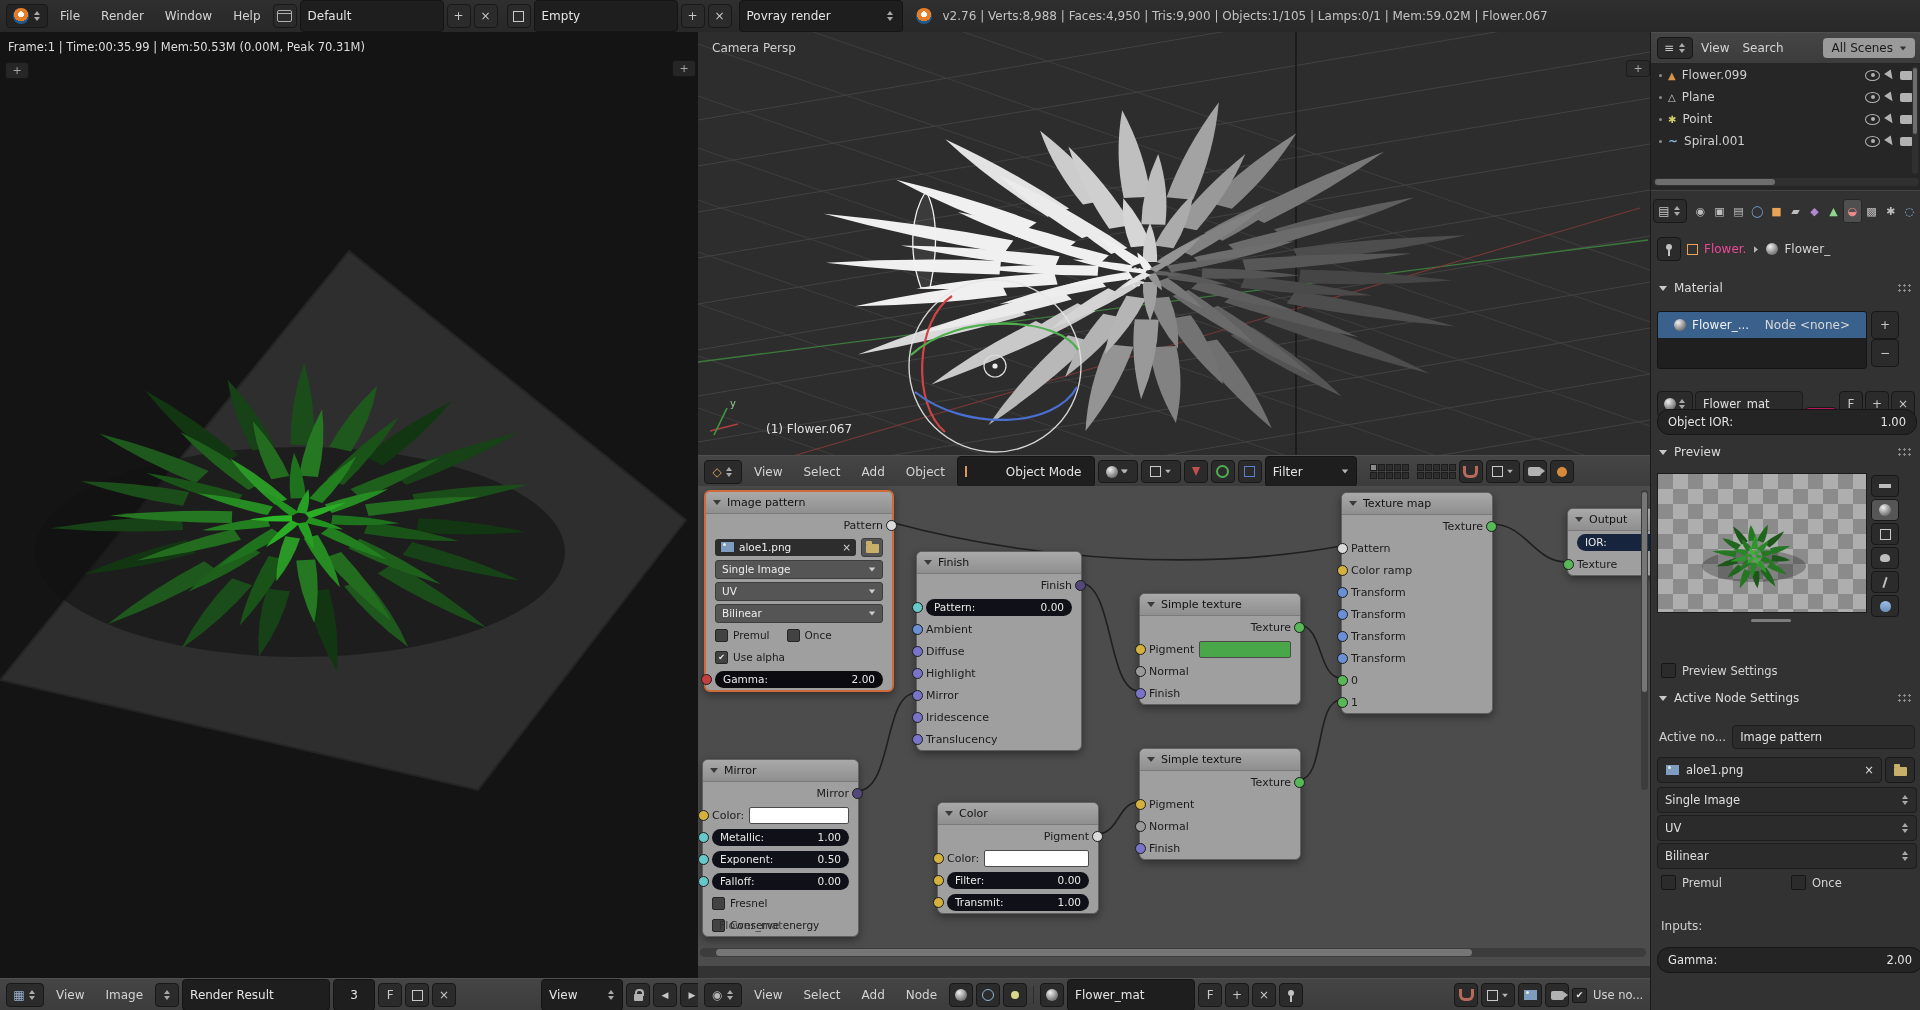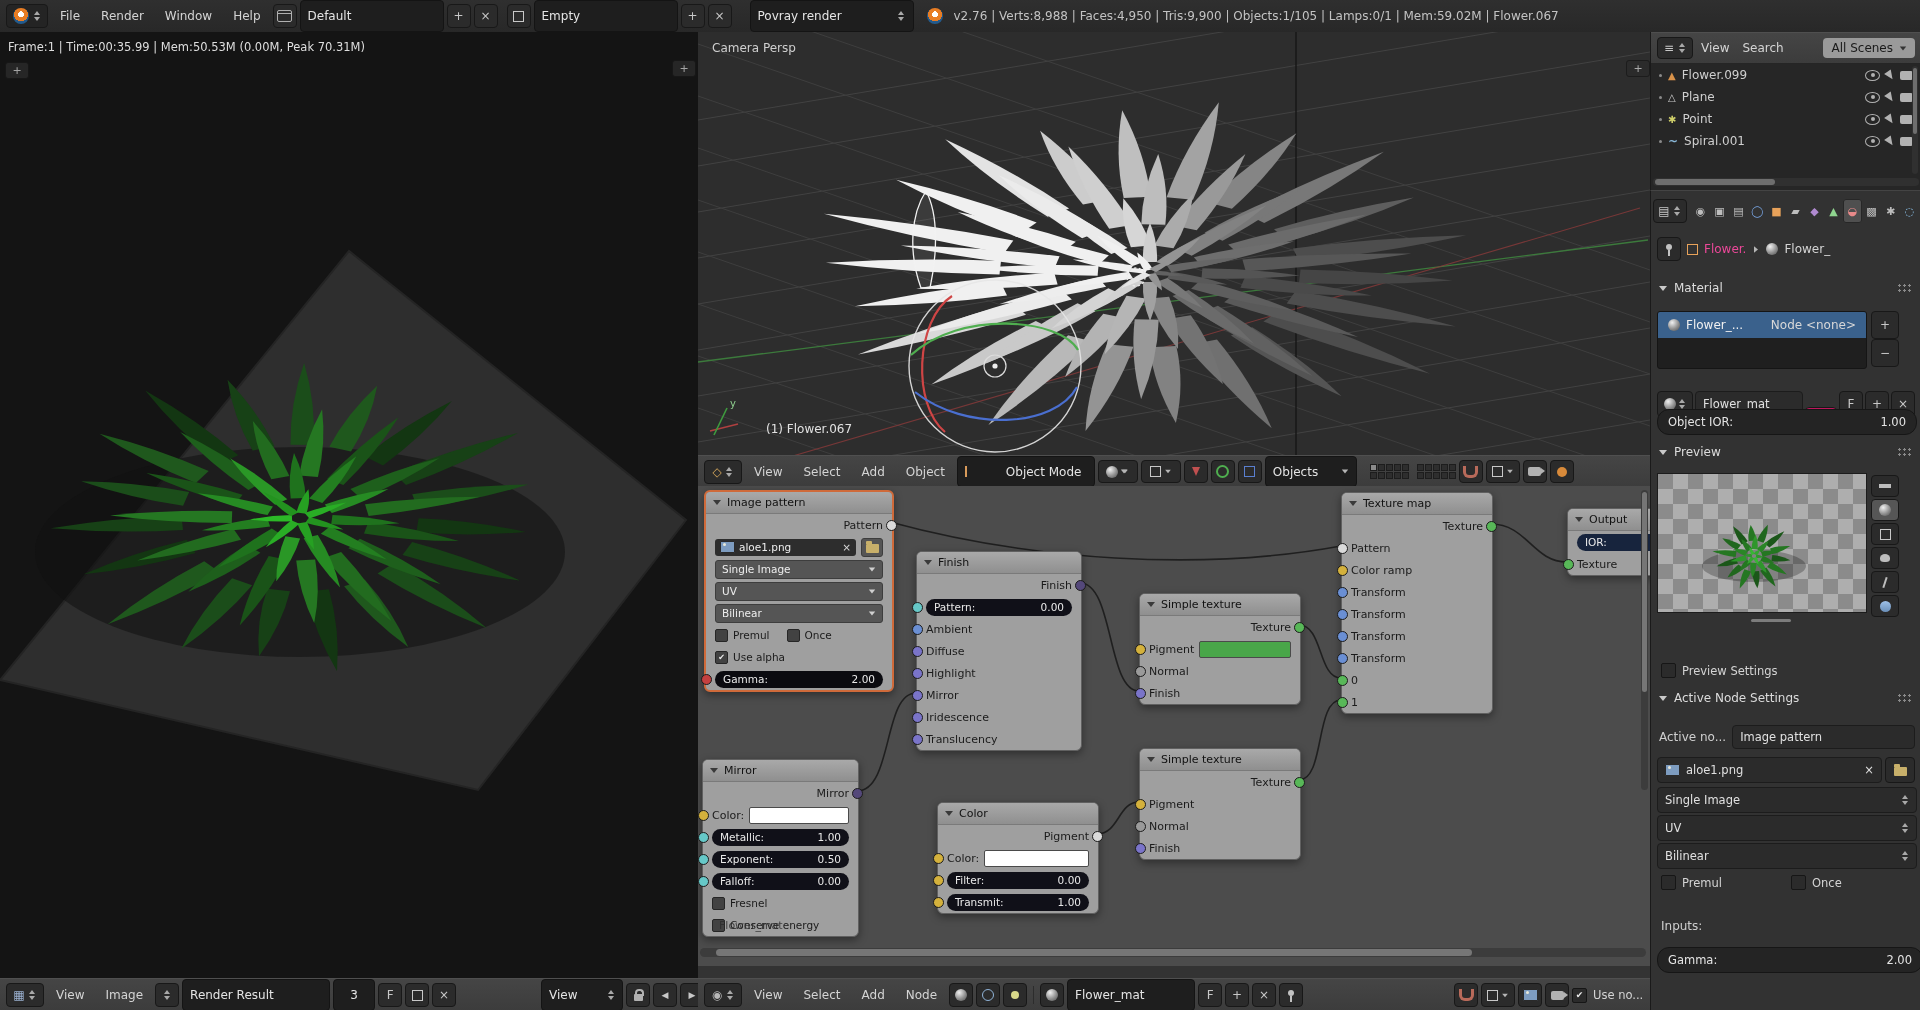--- a/index.html
+++ b/index.html
@@ -118,21 +118,21 @@
     <div class="fb">+</div>
     <div class="fb">×</div>
     <div class="fb" style="margin-left:6px;">
         <span class="ico-box"></span>
       </div>
     <div class="f" style="width:128px;">
         <span>Empty</span>
       </div>
     <div class="fb">+</div>
     <div class="fb">×</div>
-    <div class="f" style="width:148px;margin-left:15px;">
+    <div class="f" style="width:148px;margin-left:4px;">
       <span>Povray render</span>
         <span class="ud" style="margin-left:auto;"></span>
     </div>
     <span class="ico-blender" style="margin-left:10px;"></span>
     <div style="margin-left:8px;color:#c3c3c3;white-space:nowrap;overflow:hidden;">v2.76 | Verts:8,988 | Faces:4,950 | Tris:9,900 | Objects:1/105 | Lamps:0/1 | Mem:59.02M | Flower.067</div>
   </div>
 
   <div class="abs" id="image-editor" style="left:0;top:32px;width:698px;height:946px;background:#141414;overflow:hidden;">
     <svg class="abs" width="698" height="946" viewBox="0 0 698 946" style="left:0;top:0;">
       <polygon points="0,648 349,219 686,488 478,758" fill="#2e2e2e"></polygon>
@@ -349,21 +349,21 @@
     <div class="fb" style="height:21px;">
         <span class="ico-ptr" style="transform:rotate(0);border-top-color:#c05050;"></span>
       </div>
     <div class="fb" style="height:21px;">
         <span style="width:9px;height:9px;border:2px solid #4fae4f;border-radius:50%;"></span>
       </div>
     <div class="fb" style="height:21px;">
         <span class="ico-box" style="border-color:#5a7fd0;"></span>
       </div>
     <div class="f" style="width:76px;height:21px;">
-      <span>Objects</span>
+      <span>Filter</span>
         <span class="caret" style="margin-left:auto;transform:scale(.8);"></span>
     </div>
     <div id="layers" style="display:flex;gap:8px;margin-left:10px;">
         <div style="display: grid; grid-template-columns: repeat(5, 7px); grid-auto-rows: 7px; gap: 1px;">
           <span style="width: 7px; height: 7px; background: rgb(138, 138, 138); border: 1px solid rgb(29, 29, 29); box-sizing: border-box;"></span>
           <span style="width: 7px; height: 7px; background: rgb(46, 46, 46); border: 1px solid rgb(29, 29, 29); box-sizing: border-box;"></span>
           <span style="width: 7px; height: 7px; background: rgb(46, 46, 46); border: 1px solid rgb(29, 29, 29); box-sizing: border-box;"></span>
           <span style="width: 7px; height: 7px; background: rgb(46, 46, 46); border: 1px solid rgb(29, 29, 29); box-sizing: border-box;"></span>
           <span style="width: 7px; height: 7px; background: rgb(46, 46, 46); border: 1px solid rgb(29, 29, 29); box-sizing: border-box;"></span>
           <span style="width: 7px; height: 7px; background: rgb(46, 46, 46); border: 1px solid rgb(29, 29, 29); box-sizing: border-box;"></span>
@@ -887,21 +887,21 @@
     </div>
 
     <div class="abs pnlh" style="left:8px;top:90px;width:254px;">
       <span class="caret"></span>
       <span>Material</span>
       <span class="spacer"></span>
         <span class="dotgrab"></span>
     </div>
 
     <div class="abs" style="left:6px;top:120px;width:208px;height:56px;background:#1f1f1f;border:1px solid #151515;border-radius:3px;overflow:hidden;">
-      <div class="listrow-sel" style="height:26px;display:flex;align-items:center;gap:6px;padding:0 10px;color:#f0f0f0;">
+      <div class="listrow-sel" style="height:26px;display:flex;align-items:center;gap:6px;padding:0 16px;color:#f0f0f0;">
         <span class="ico-sphere"></span>
         <span>Flower_...</span>
         <span class="spacer"></span>
         <span style="color:#d8d8d8;">Node &lt;none&gt;</span>
       </div>
     </div>
     <div class="abs fb" style="left:220px;top:120px;width:26px;height:26px;">+</div>
     <div class="abs fb" style="left:220px;top:148px;width:26px;height:26px;">−</div>
 
     <div class="abs" style="left:6px;top:184px;width:258px;display:flex;gap:2px;align-items:center;">

